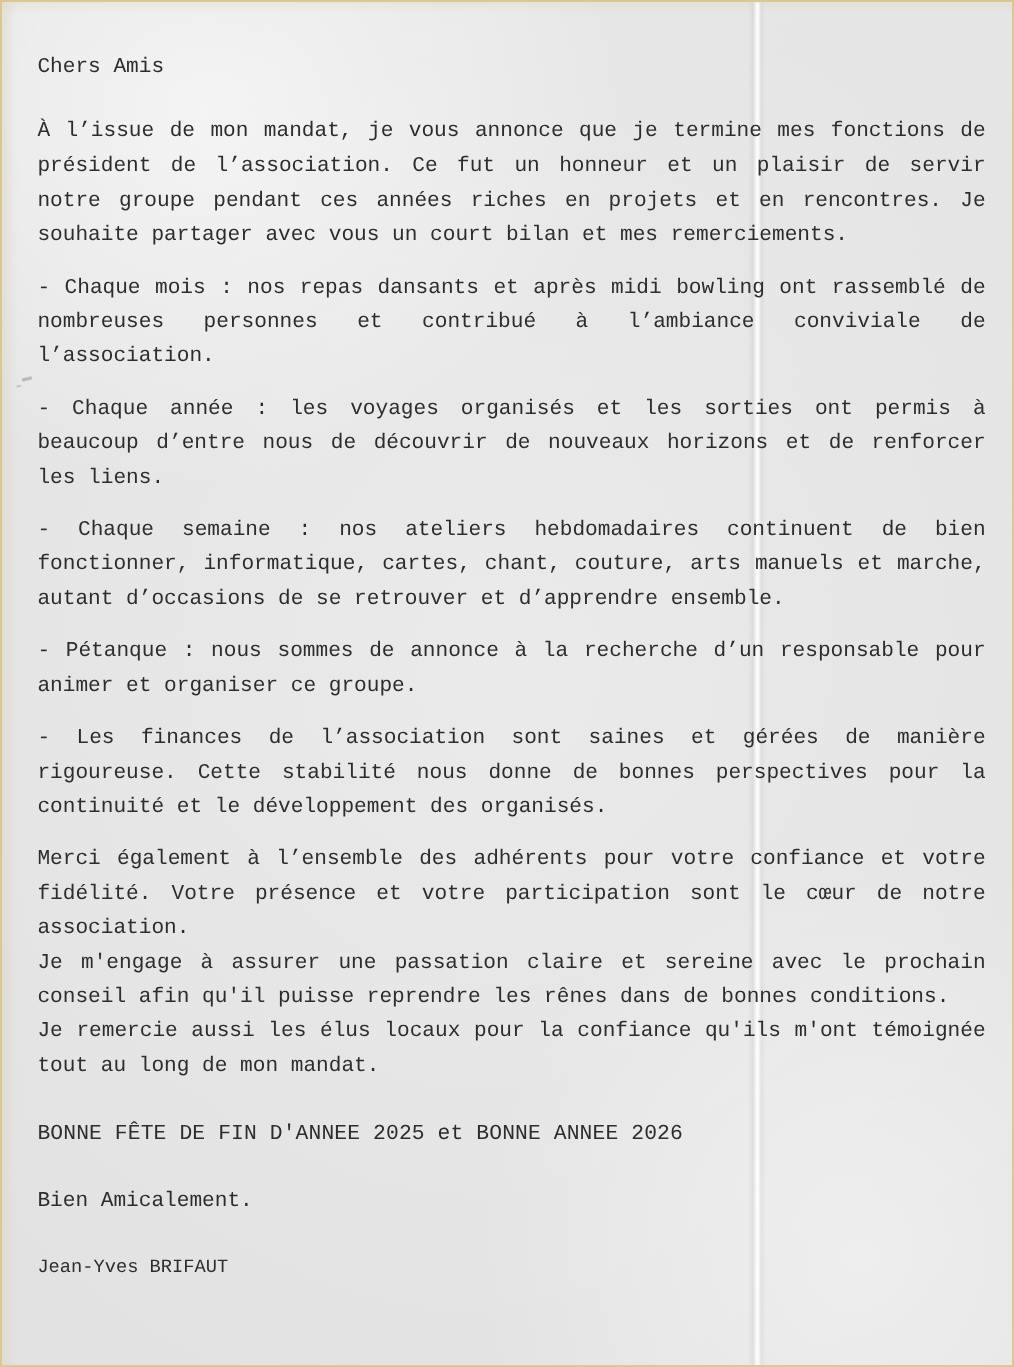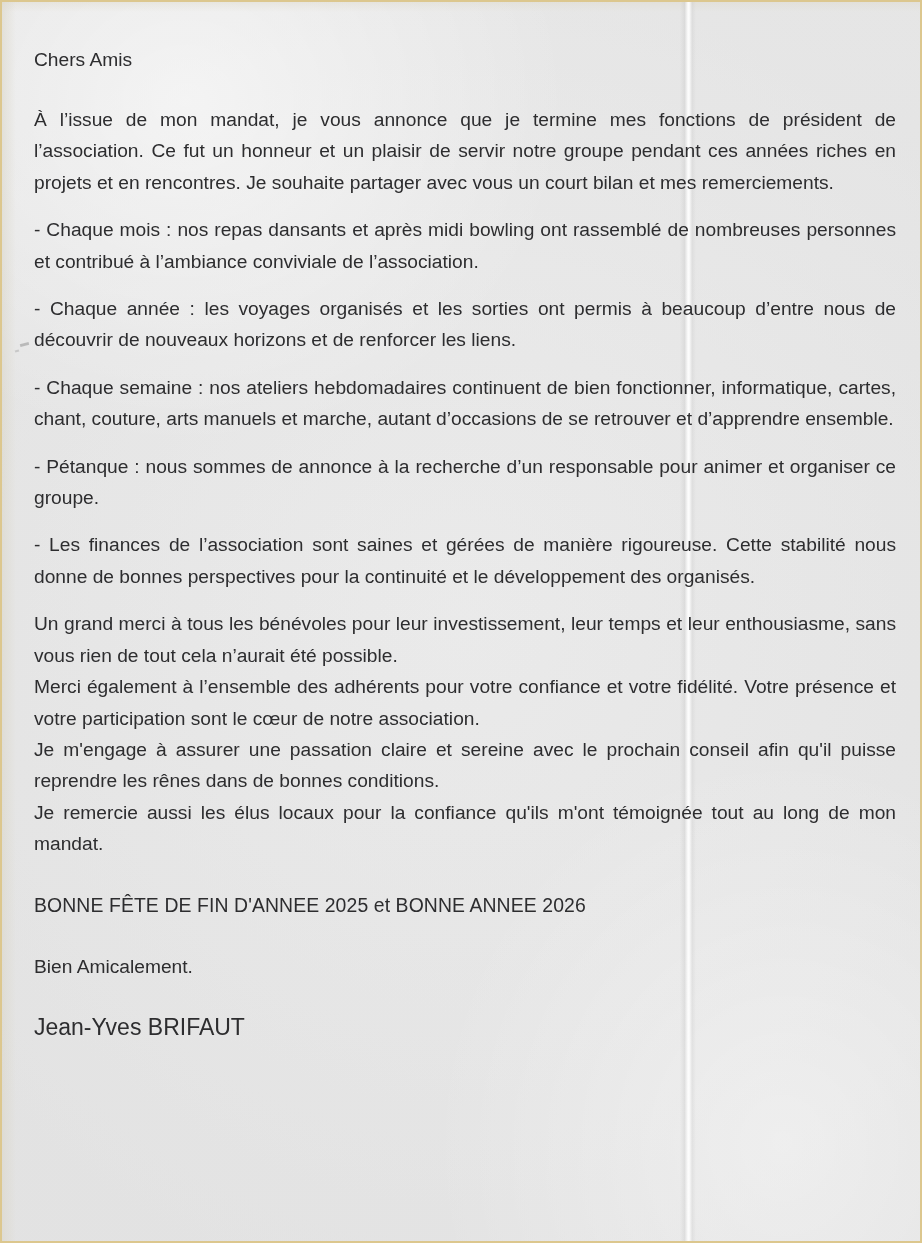--- a/index.html
+++ b/index.html
@@ -9,21 +9,21 @@
   }
 
   .scan-page {
     position: relative;
     width: 922px;
     height: 1243px;
     overflow: hidden;
     background: #ebebeb;
     box-sizing: border-box;
     border: 2px solid #dcc78e;
-    font-family: Liberation Sans, sans-serif;
+    font-family: Liberation Mono, monospace;
   }
 
   
   .paper-shading {
     position: absolute;
     inset: 0;
     pointer-events: none;
     background:
       radial-gradient(ellipse 60% 40% at 20% 8%, rgba(255,255,255,0.55), rgba(255,255,255,0) 70%),
       radial-gradient(ellipse 55% 45% at 85% 92%, rgba(255,255,255,0.40), rgba(255,255,255,0) 70%),
@@ -125,21 +125,21 @@
 
   .greeting-block {
     margin: 0;
     font-size: 19.4px;
     line-height: 31px;
     letter-spacing: 0.1px;
   }
 
   .signature {
     margin: 0;
-    font-size: 23px;
+    font-size: 17px;
     line-height: 31px;
   }
 </style>
 </head>
 <body>
 
 <div class="scan-page">
 
   <div class="paper-shading"></div>
   <div class="edge-shadow-top"></div>
@@ -193,24 +193,20 @@
     <div class="gap-md"></div>
 
     <p class="para justify">
       <span>- Les finances de l’association sont saines et gérées de manière rigoureuse.</span>
       <span>Cette stabilité nous donne de bonnes perspectives pour la continuité et le</span>
       <span class="lastline">développement des organisés.</span>
     </p>
 
     <div class="gap-md"></div>
 
-    <p class="para justify">
-      <span>Un grand merci à tous les bénévoles pour leur investissement, leur temps et</span>
-      <span class="lastline">leur enthousiasme, sans vous rien de tout cela n’aurait été possible.</span>
-    </p>
 
     <p class="para justify">
       <span>Merci également à l’ensemble des adhérents pour votre confiance et votre</span>
       <span class="lastline">fidélité. Votre présence et votre participation sont le cœur de notre association.</span>
     </p>
 
     <p class="para justify">
       <span>Je m'engage à assurer une passation claire et sereine avec le prochain conseil</span>
       <span class="lastline">afin qu'il puisse reprendre les rênes dans de bonnes conditions.</span>
     </p>

